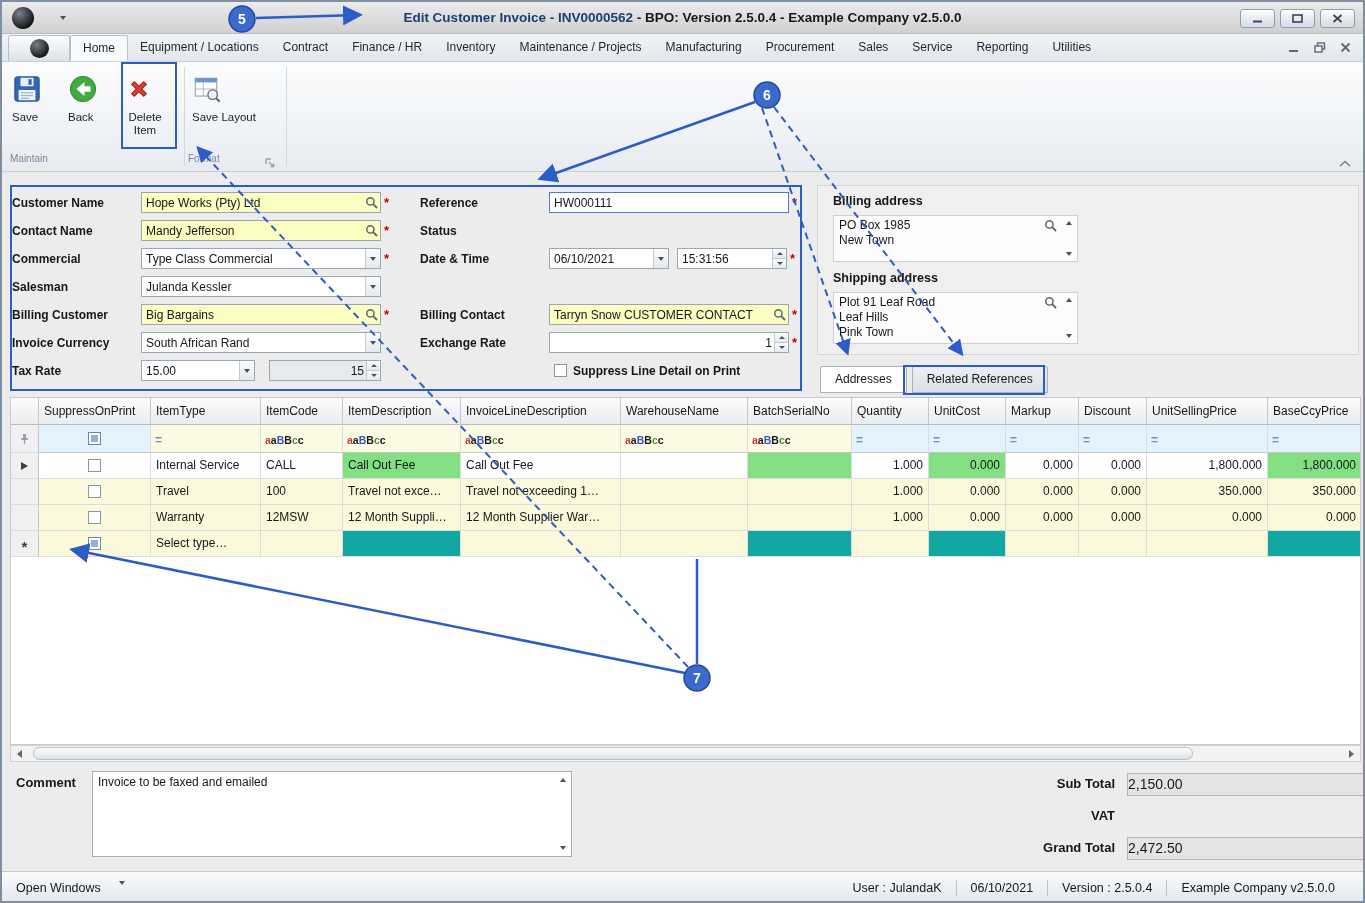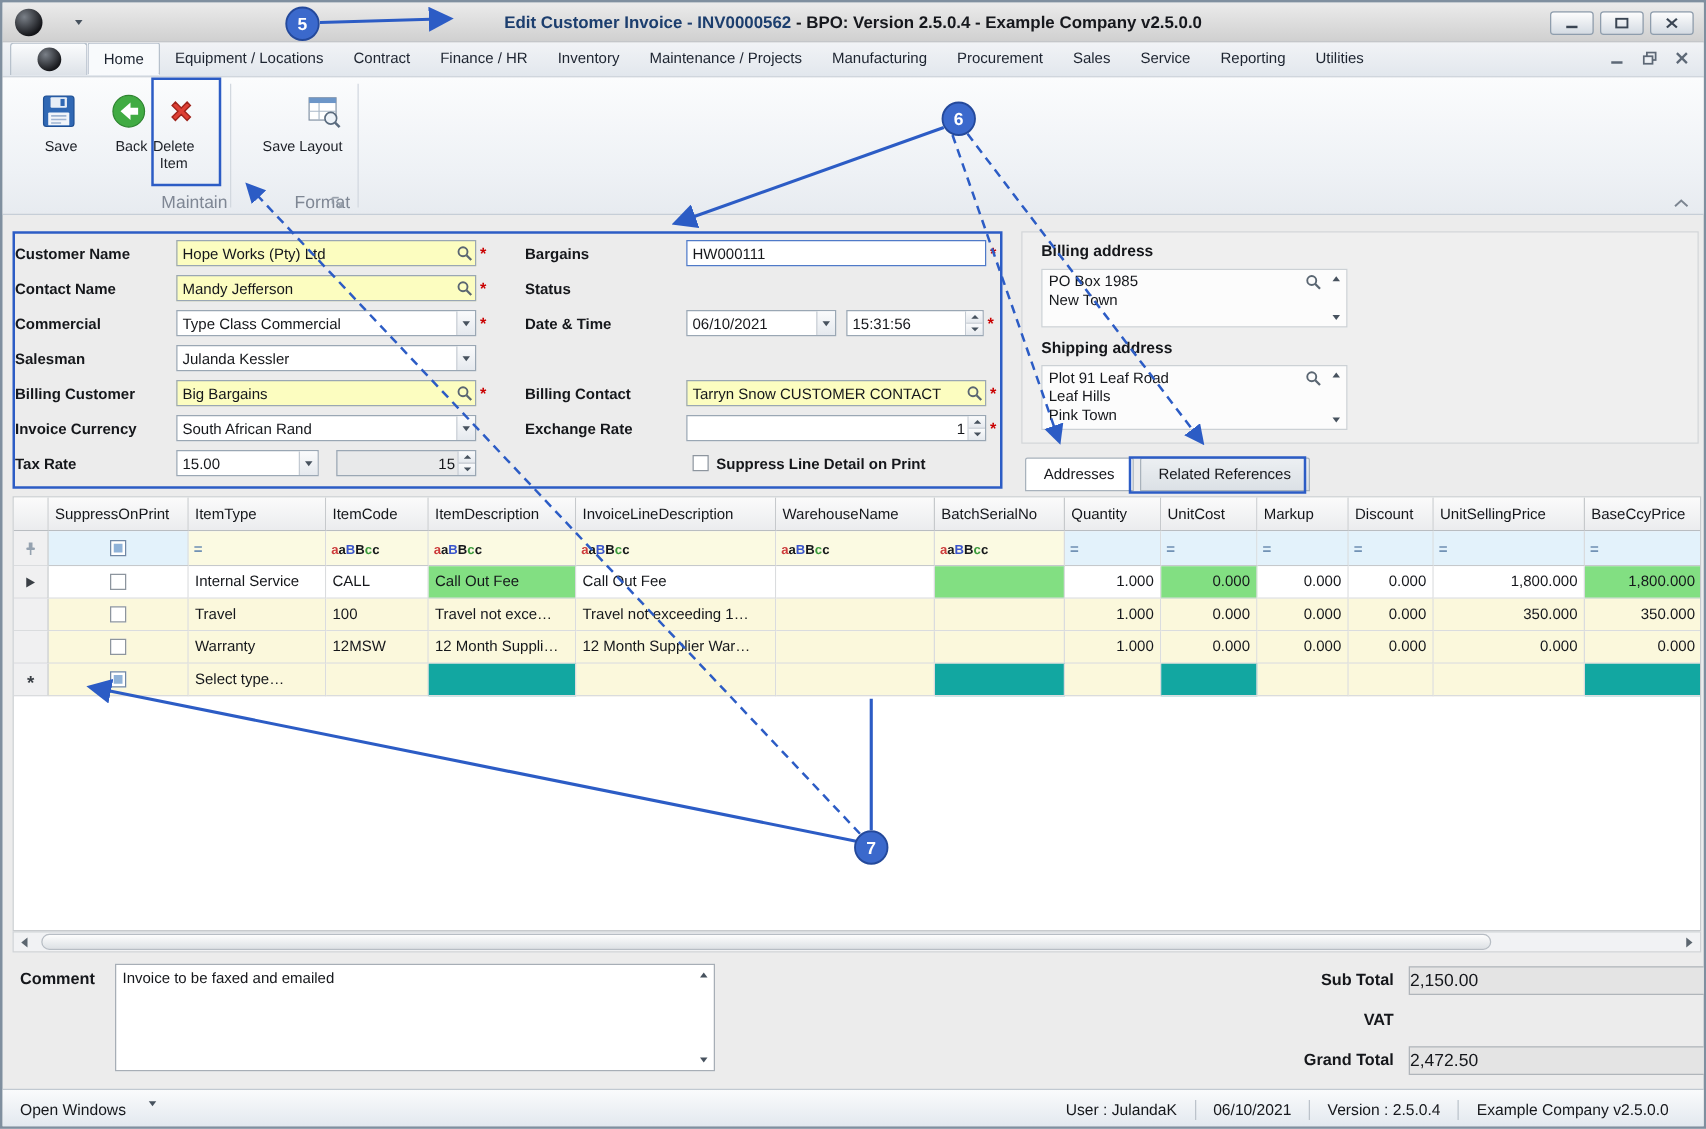--- a/index.html
+++ b/index.html
@@ -10,32 +10,32 @@
 
 .titlebar{position:absolute;inset:0 0 auto 0;height:32px;background:linear-gradient(#ebebeb,#d0d0d0);border-bottom:1px solid #b9bcc0}
 .orb{position:absolute;left:10px;top:5px;width:22px;height:22px;border-radius:50%;background:radial-gradient(circle at 34% 30%,#7a8088,#141519 72%)}
 .qat{position:absolute;left:58px;top:14px}
 .title{position:absolute;left:0;right:0;top:8px;text-align:center;font-size:13.5px;font-weight:bold;white-space:nowrap}
 .title .tp{color:#1c3e6e}.title .ts{color:#16181d}
 .winbtns{position:absolute;right:8px;top:7px;display:flex;gap:5px;z-index:3}
 .wbtn{width:35px;height:19px;border:1px solid #8e9dad;border-radius:3px;background:linear-gradient(#fdfdfd,#d4dbe3);display:flex;align-items:center;justify-content:center;cursor:default}
 
 
-.ribtabs{position:absolute;left:0;top:32px;width:100%;height:28px;background:linear-gradient(#f1f3f6,#e2e7ed);border-bottom:1px solid #c7cfd8;display:flex;align-items:flex-start}
+.ribtabs{position:absolute;left:0;top:32px;width:100%;height:28px;background:linear-gradient(#f1f3f6,#e2e7ed);border-bottom:1px solid #c7cfd8;display:flex;align-items:center}
 .apptab{width:62px;height:26px;margin-left:6px;display:flex;align-items:center;justify-content:center;background:linear-gradient(#fbfcfd,#dde2e8);border:1px solid #b7c1cc;border-bottom:none;border-radius:3px 3px 0 0}
 .apptab .orb2{width:19px;height:19px;border-radius:50%;background:radial-gradient(circle at 34% 30%,#7a8088,#17181c 72%)}
 .rtab{padding:0 12px;height:26px;line-height:25px;font-size:12px;color:#1d2430;white-space:nowrap}
 .rtab.active{background:#f8fafc;border:1px solid #b7c1cc;border-bottom:1px solid #f8fafc;border-radius:2px 2px 0 0}
 .mdibtns{margin-left:auto;margin-right:12px;height:100%;display:flex;align-items:center;gap:14px}
 
 
 .ribbody{position:absolute;left:0;top:60px;width:100%;height:110px;background:linear-gradient(#fbfcfd,#eef1f5 70%,#e7ebf0);border-bottom:1px solid #c6ced7}
-.rbtn{position:absolute;top:4px;height:86px;display:flex;flex-direction:column;align-items:flex-end;padding-top:8px;gap:5px;font-size:11.5px;color:#1c1f26;text-align:center;cursor:default}
+.rbtn{position:absolute;top:4px;height:86px;display:flex;flex-direction:column;align-items:flex-start;padding-top:8px;gap:5px;font-size:11.5px;color:#1c1f26;text-align:center;cursor:default}
 .rlabel{font-size:11.5px;line-height:13px}
-.rgcap{position:absolute;top:91px;height:15px;font-size:14px;color:#7f8794;text-align:right}
+.rgcap{position:absolute;top:91px;height:15px;font-size:10px;color:#7f8794;text-align:left}
 .vsep{position:absolute;top:5px;height:99px;width:1px;background:#d2d8df}
 .dlg{position:absolute;left:263px;top:92px}
 .chev{position:absolute;left:1336px;top:92px}
 
 
 .form-left{position:absolute;left:10px;top:190px}
 .form-mid{position:absolute;left:418px;top:190px}
 .frow{display:flex;align-items:center;height:21px;margin-bottom:7px}
 .flabel{width:124px;margin-right:5px;text-align:left;font-weight:bold;font-size:12px;white-space:nowrap}
 .ctrl{position:relative;display:flex;align-items:center;width:240px;height:21px;border:1px solid #9aa7b4;background:#fff;font-size:12px;padding-left:4px;overflow:hidden;white-space:nowrap}
@@ -324,21 +324,21 @@
             <span>
               <i class="tri-d"></i>
             </span>
           </span>
       </div>
     </div>
   </div>
 
   <div class="form-mid">
     <div class="frow">
-      <label class="flabel">Bargains</label>
+      <label class="flabel">Reference</label>
       <div class="ctrl reffield">
         <span class="fval">HW000111</span>
       </div>
       <span class="req">*</span>
     </div>
     <div class="frow">
       <label class="flabel">Status</label>
     </div>
     <div class="frow">
       <label class="flabel">Date &amp; Time</label>

